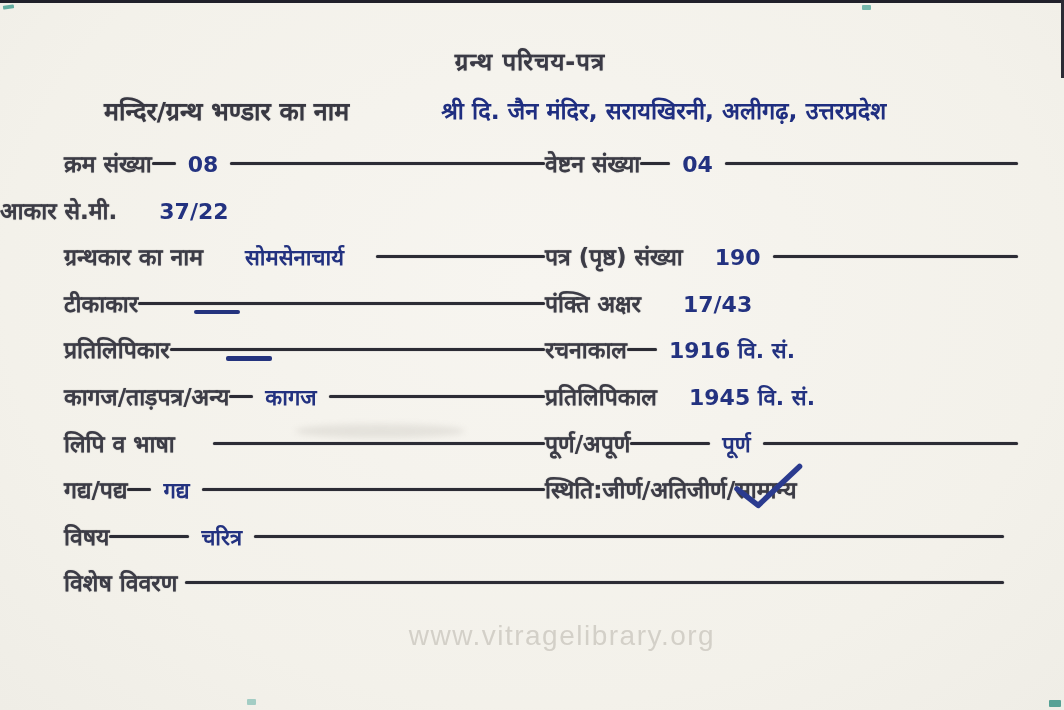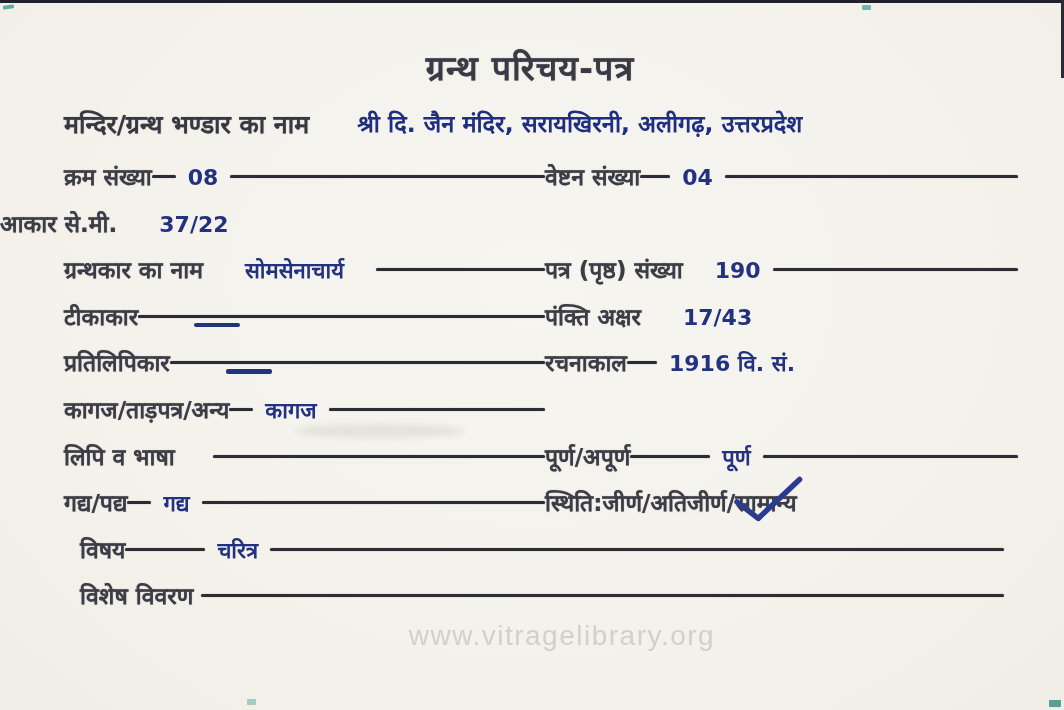--- a/index.html
+++ b/index.html
@@ -22,40 +22,41 @@
   .mark.tl{left:3px;top:5px;width:11px;height:4px;background:#49a093;transform:rotate(-8deg);opacity:.85;}
   .mark.tr{left:862px;top:5px;width:9px;height:5px;background:#3f9e92;opacity:.7;}
   .mark.bm{left:247px;top:699px;width:9px;height:6px;background:#63b0a5;opacity:.55;}
   .mark.br{right:3px;bottom:3px;width:12px;height:7px;background:#2f8d81;opacity:.8;}
   .smudge{position:absolute;left:295px;top:424px;width:170px;height:14px;
     background:#9a968e;opacity:.18;filter:blur(3px);border-radius:50%;}
 
   .title{
     margin:44px 4px 0 0;
     text-align:center;
-    font-size:34px;font-weight:bold;
+    font-size:24px;font-weight:bold;
     color:#3a3a45;
     letter-spacing:1px;
     text-shadow:0 0 1px rgba(58,58,69,.55);
   }
 
   .header-row{
     display:flex;align-items:center;
-    margin:16px 0 0 64px;
+    margin:16px 0 0 104px;
     white-space:nowrap;
+    gap:44px;
   }
   .header-row .lbl{font-size:25px;font-weight:bold;color:#383842;text-shadow:0 0 1px rgba(56,56,66,.5);}
   .header-row .val{font-size:23.5px;font-weight:bold;color:#1f2e80;margin-left:36px;}
 
   .rows{margin-top:16px;}
   .row{display:flex;height:46.6px;}
   .half{display:flex;align-items:flex-start;}
   .half.left{width:545px;padding-left:64px;box-sizing:border-box;}
   .half.right{flex:1;padding-right:46px;box-sizing:border-box;}
-  .row.full{padding:0 60px 0 64px;margin-left:16px;}
+  .row.full{padding:0 60px 0 64px;}
 
   .lbl{
     font-size:23px;line-height:36px;
     font-weight:bold;
     color:#3c3c46;
     white-space:nowrap;
     text-shadow:0 0 1px rgba(60,60,70,.5);
   }
   .val{
     font-size:22px;line-height:37px;
@@ -182,20 +183,26 @@
       </div>
     </div>
 
     <div class="row">
       <div class="half left">
         <span class="lbl">कागज/ताड़पत्र/अन्य</span>
         <span class="seg w24"></span>
         <span class="val">कागज</span>
         <span class="seg grow"></span>
       </div>
+      <div class="half right">
+        <span class="lbl">प्रतिलिपिकाल</span>
+        <span class="gap20"></span>
+        <span class="val">1945 वि. सं.</span>
+        <span class="fill"></span>
+      </div>
     </div>
 
     <div class="row">
       <div class="half left">
         <span class="lbl">लिपि व भाषा</span>
         <span class="gap30"></span>
         <span class="gap8"></span>
         <span class="seg grow"></span>
       </div>
       <div class="half right">

